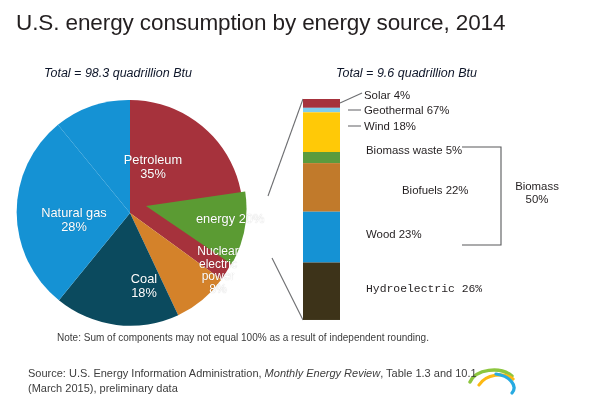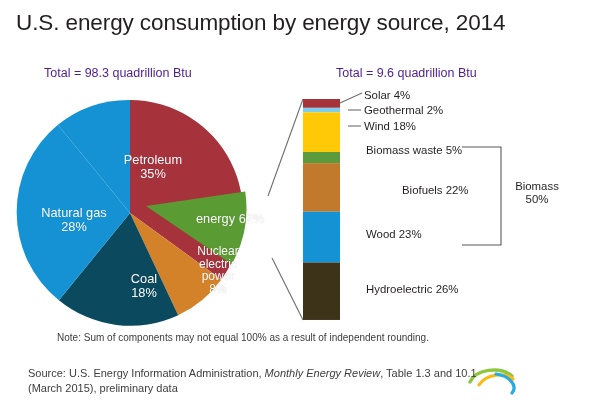--- a/index.html
+++ b/index.html
@@ -13,21 +13,21 @@
   }
   #chart{position:absolute;left:0;top:0;width:600px;height:400px;}
 
   .title{
     position:absolute;left:16px;top:10px;
     font-size:22.5px;color:#231f20;
     letter-spacing:-0.1px;white-space:nowrap;
   }
 
   .subtitle{
-    position:absolute;font-size:12.5px;color:#4c1d95;white-space:nowrap;
+    position:absolute;font-size:12.5px;color:#0f172a;white-space:nowrap;font-style:italic;
   }
   #sub-pie{left:44px;top:66px;}
   #sub-bar{left:300px;top:66px;margin-left:36px;}
 
   .pie-label{
     position:absolute;font-size:12.8px;color:#ffffff;
     text-align:center;line-height:1.12;white-space:nowrap;
     text-shadow:0 0 1px rgba(0,0,0,.25);
   }
   #lbl-petroleum{left:108px;top:153px;width:90px;}
@@ -39,21 +39,21 @@
   .bar-label{
     position:absolute;font-size:11.4px;color:#231f20;white-space:nowrap;
     background:transparent;
   }
   #bl-solar{left:364px;top:89px;}
   #bl-geo{left:364px;top:104px;}
   #bl-wind{left:364px;top:120px;}
   #bl-bwaste{left:366px;top:144px;}
   #bl-biofuels{left:366px;top:184px;margin-left:36px;}
   #bl-wood{left:366px;top:228px;}
-  #bl-hydro{left:366px;top:283px;}
+  #bl-hydro{left:366px;top:283px;font-family:Liberation Mono, monospace;}
   #bl-biomass{left:506px;top:180px;text-align:center;line-height:1.15;width:62px;white-space:normal;}
 
   .note{
     position:absolute;left:28px;top:331px;width:430px;
     font-size:10px;color:#3d3d3d;line-height:1.32;text-align:center;
   }
   .source{
     position:absolute;left:28px;top:366px;width:450px;
     font-size:11px;color:#3d3d3d;line-height:1.35;
   }
@@ -129,25 +129,25 @@
   <div class="pie-label" id="lbl-coal">
     <span>Coal</span><br>
     <span>18%</span>
   </div>
   <div class="pie-label" id="lbl-nuclear">
     <span>Nuclear<br>electric<br>power</span><br>
     <span>8%</span>
   </div>
   <div class="pie-label" id="lbl-renew">
     <br>
-    <span>energy 62%</span>
+    <span>energy 20%</span>
   </div>
 
   <div class="bar-label" id="bl-solar">Solar 4%</div>
-  <div class="bar-label" id="bl-geo">Geothermal 2%</div>
+  <div class="bar-label" id="bl-geo">Geothermal 67%</div>
   <div class="bar-label" id="bl-wind">Wind 18%</div>
   <div class="bar-label" id="bl-bwaste">Biomass waste 5%</div>
   <div class="bar-label" id="bl-biofuels">Biofuels 22%</div>
   <div class="bar-label" id="bl-wood">Wood 23%</div>
   <div class="bar-label" id="bl-hydro">Hydroelectric 26%</div>
   <div class="bar-label" id="bl-biomass">
     <span>Biomass</span><br>
     <span>50%</span>
   </div>
 

